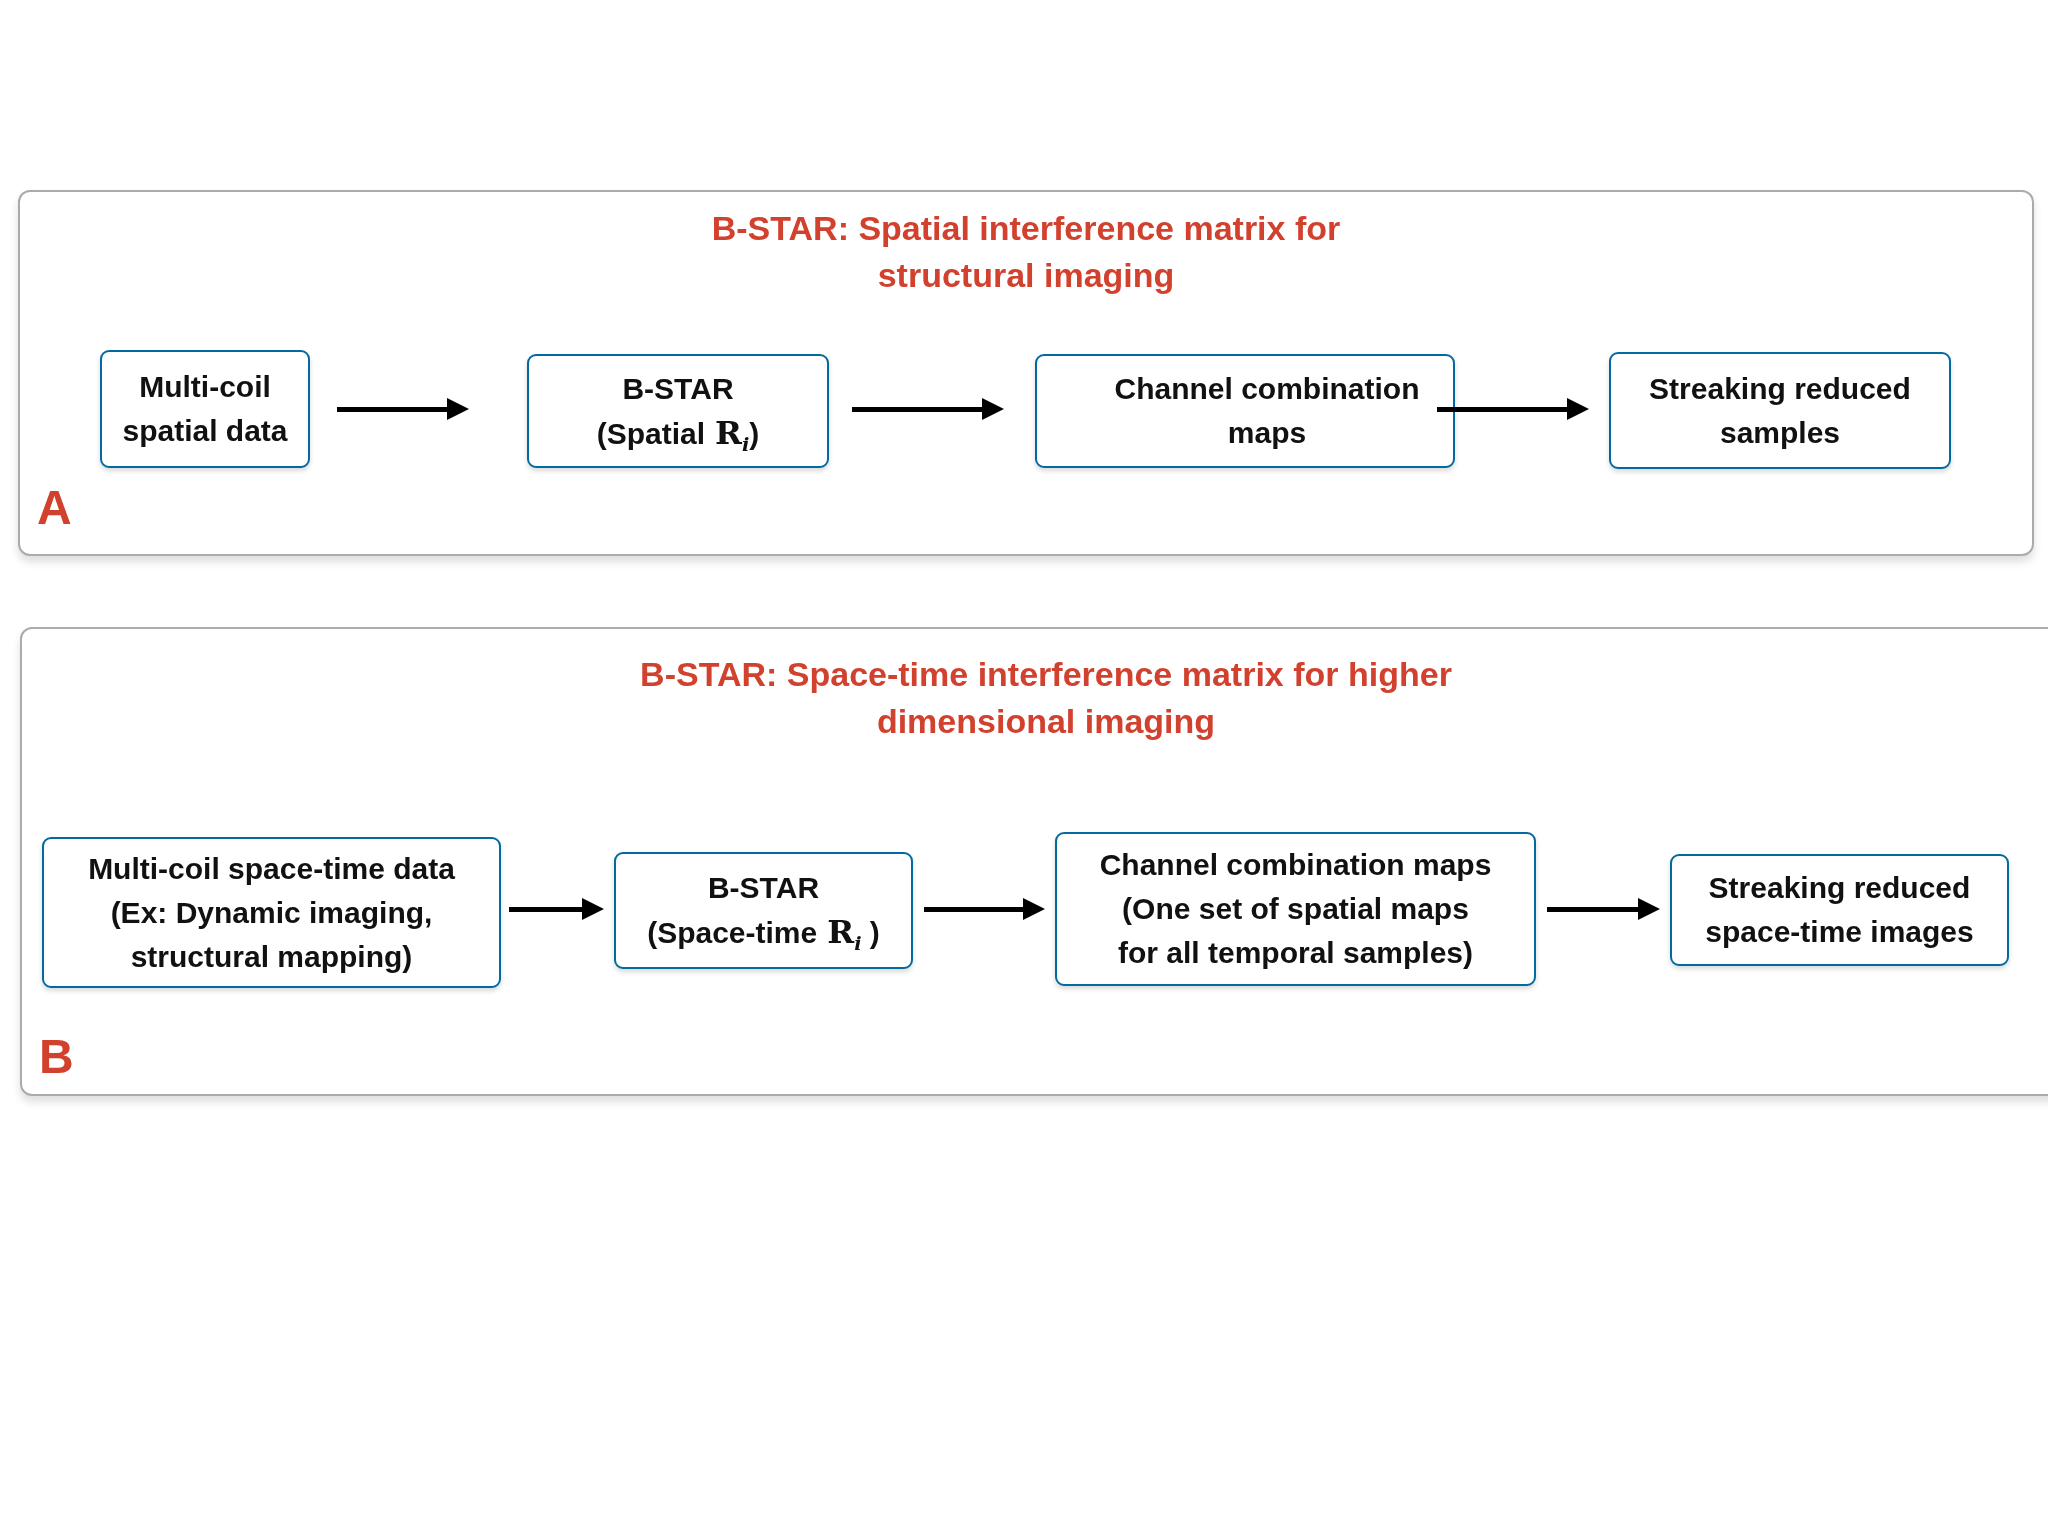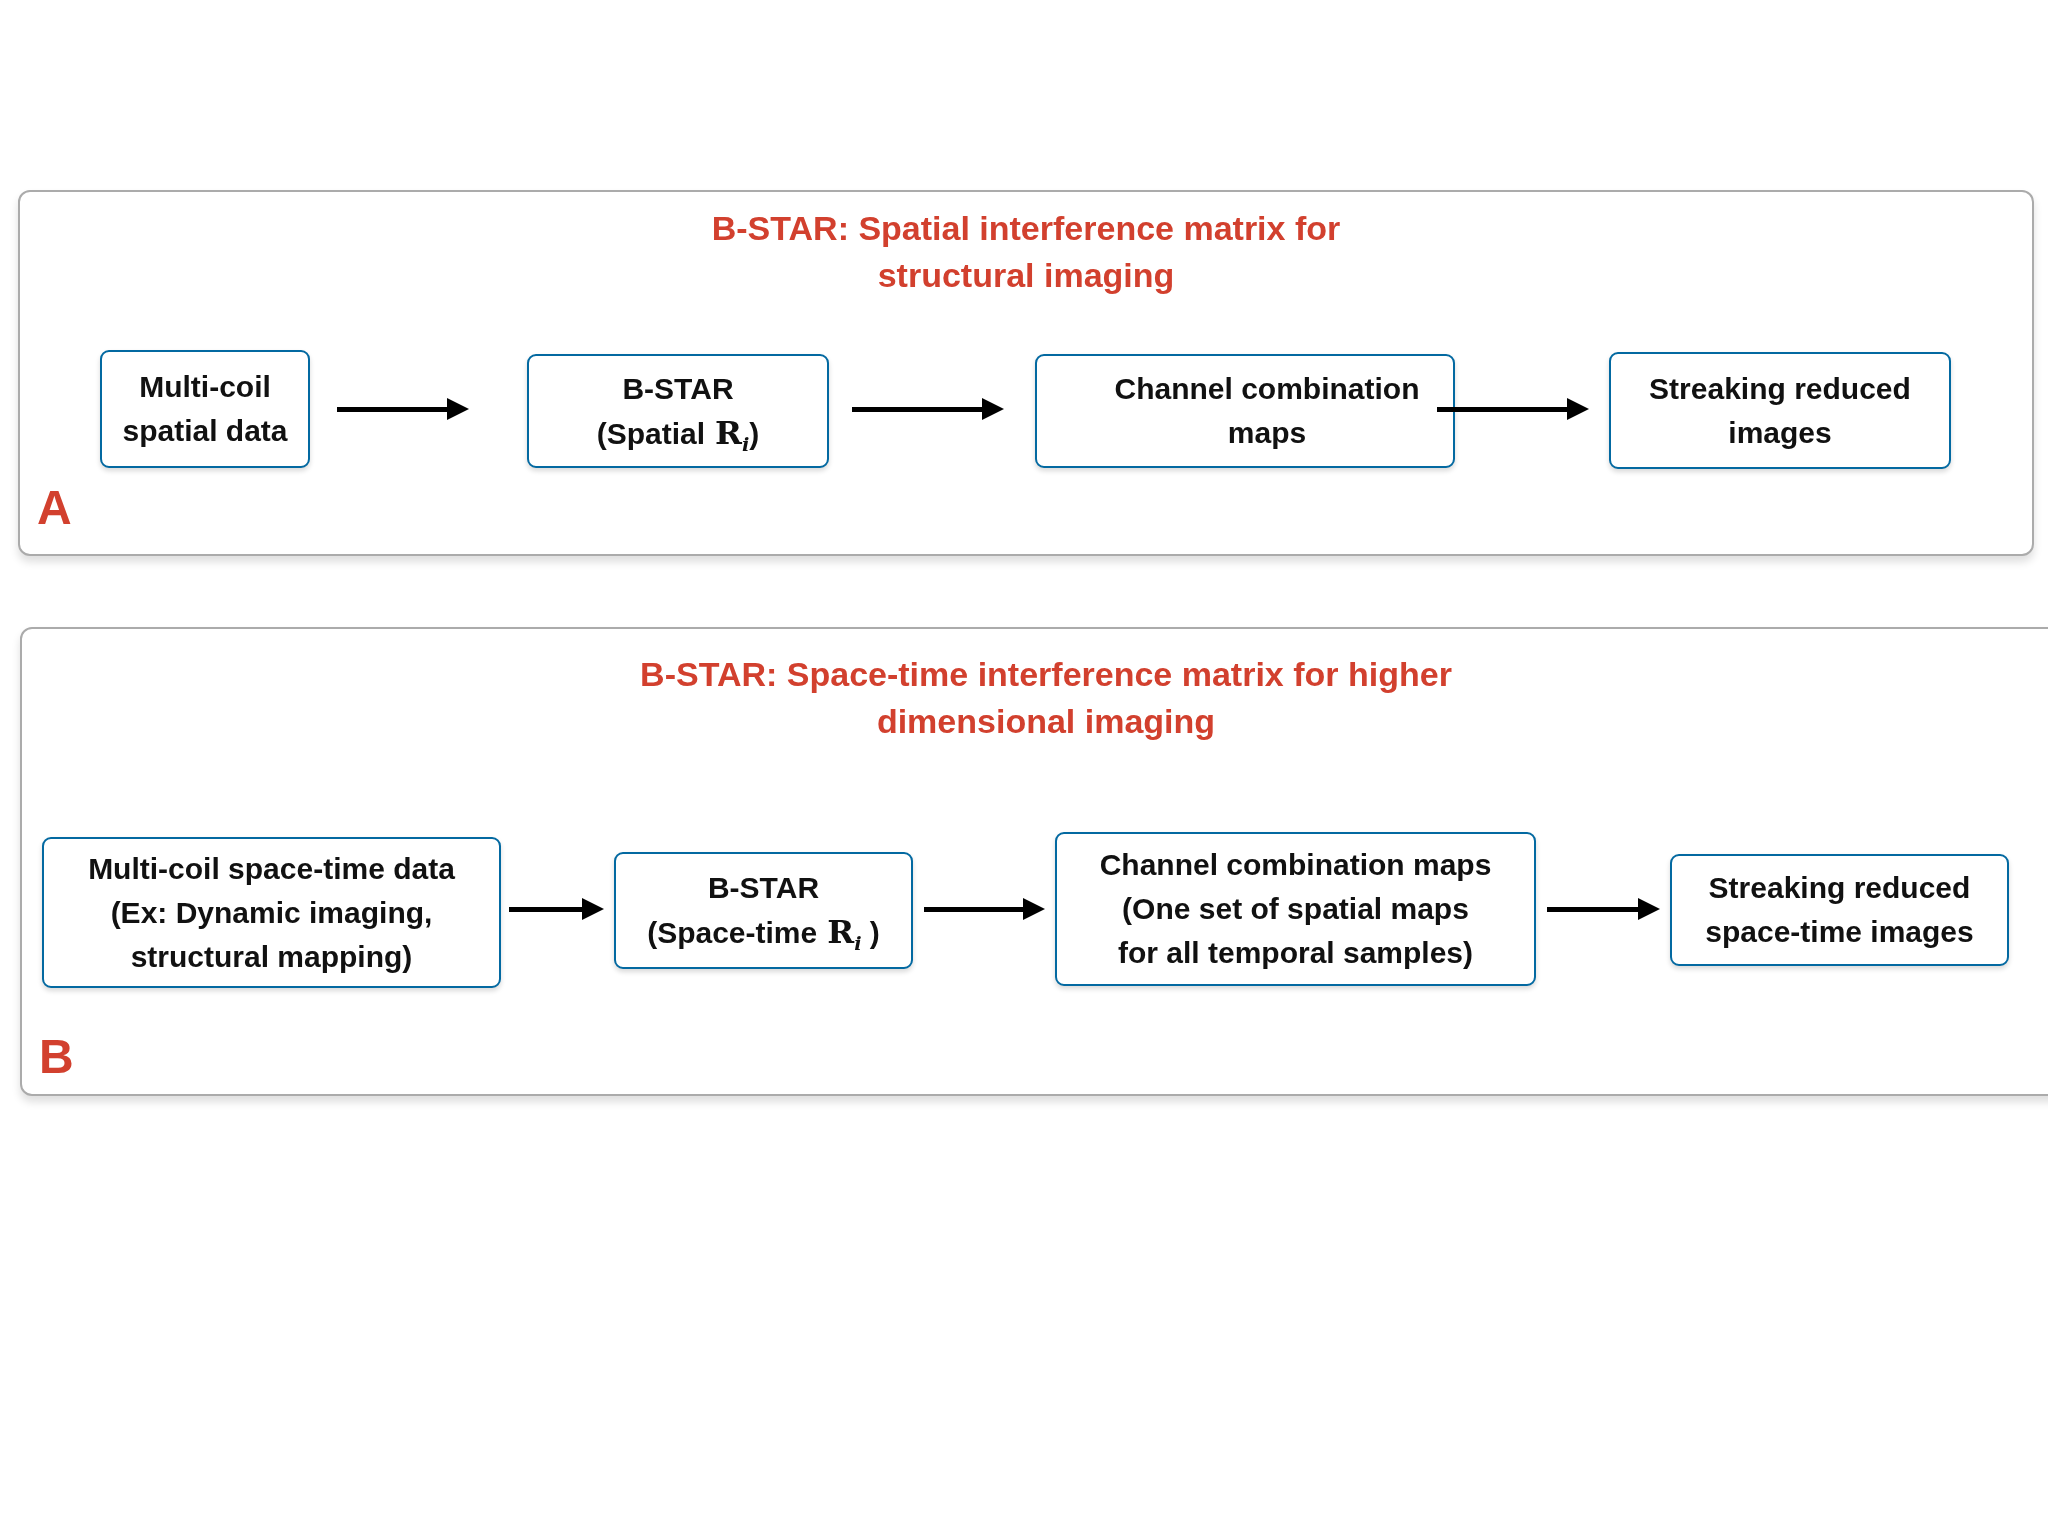--- a/index.html
+++ b/index.html
@@ -137,21 +137,21 @@
       <div>maps</div>
     </div>
 
     <div id="a-arrow-3" class="arrow">
       <div class="shaft"></div>
       <div class="head"></div>
     </div>
 
     <div id="a-box-output" class="flow-box">
       <div>Streaking reduced</div>
-      <div>images</div>
+      <div>samples</div>
     </div>
 
     <div class="panel-label">A</div>
   </div>
 
   <div id="panel-b" class="panel">
     <div class="panel-title">
       <div>B-STAR: Space-time interference matrix for higher</div>
       <div>dimensional imaging</div>
     </div>

